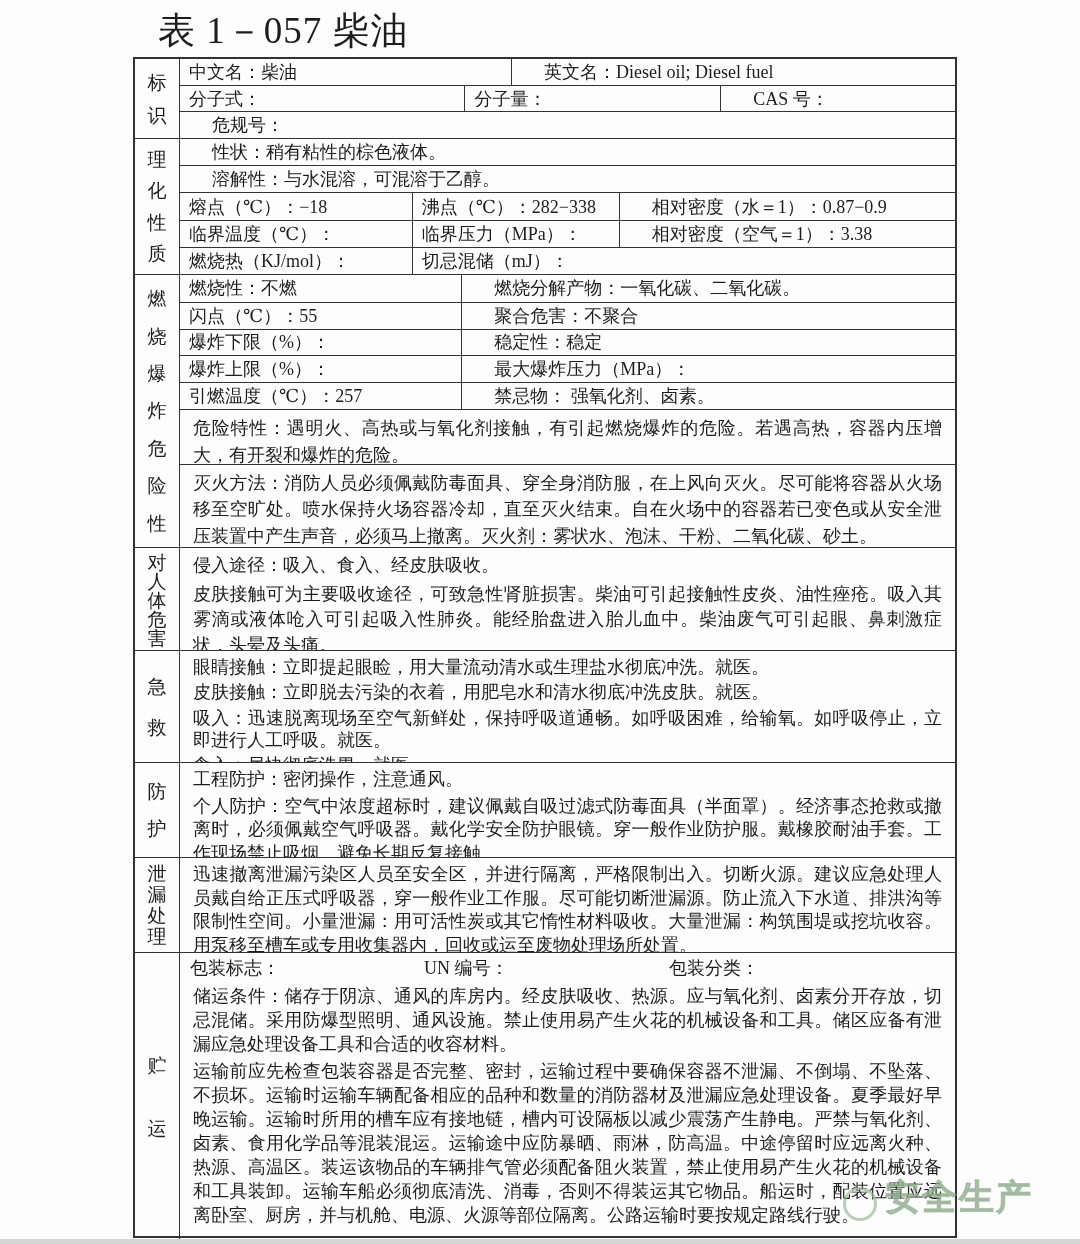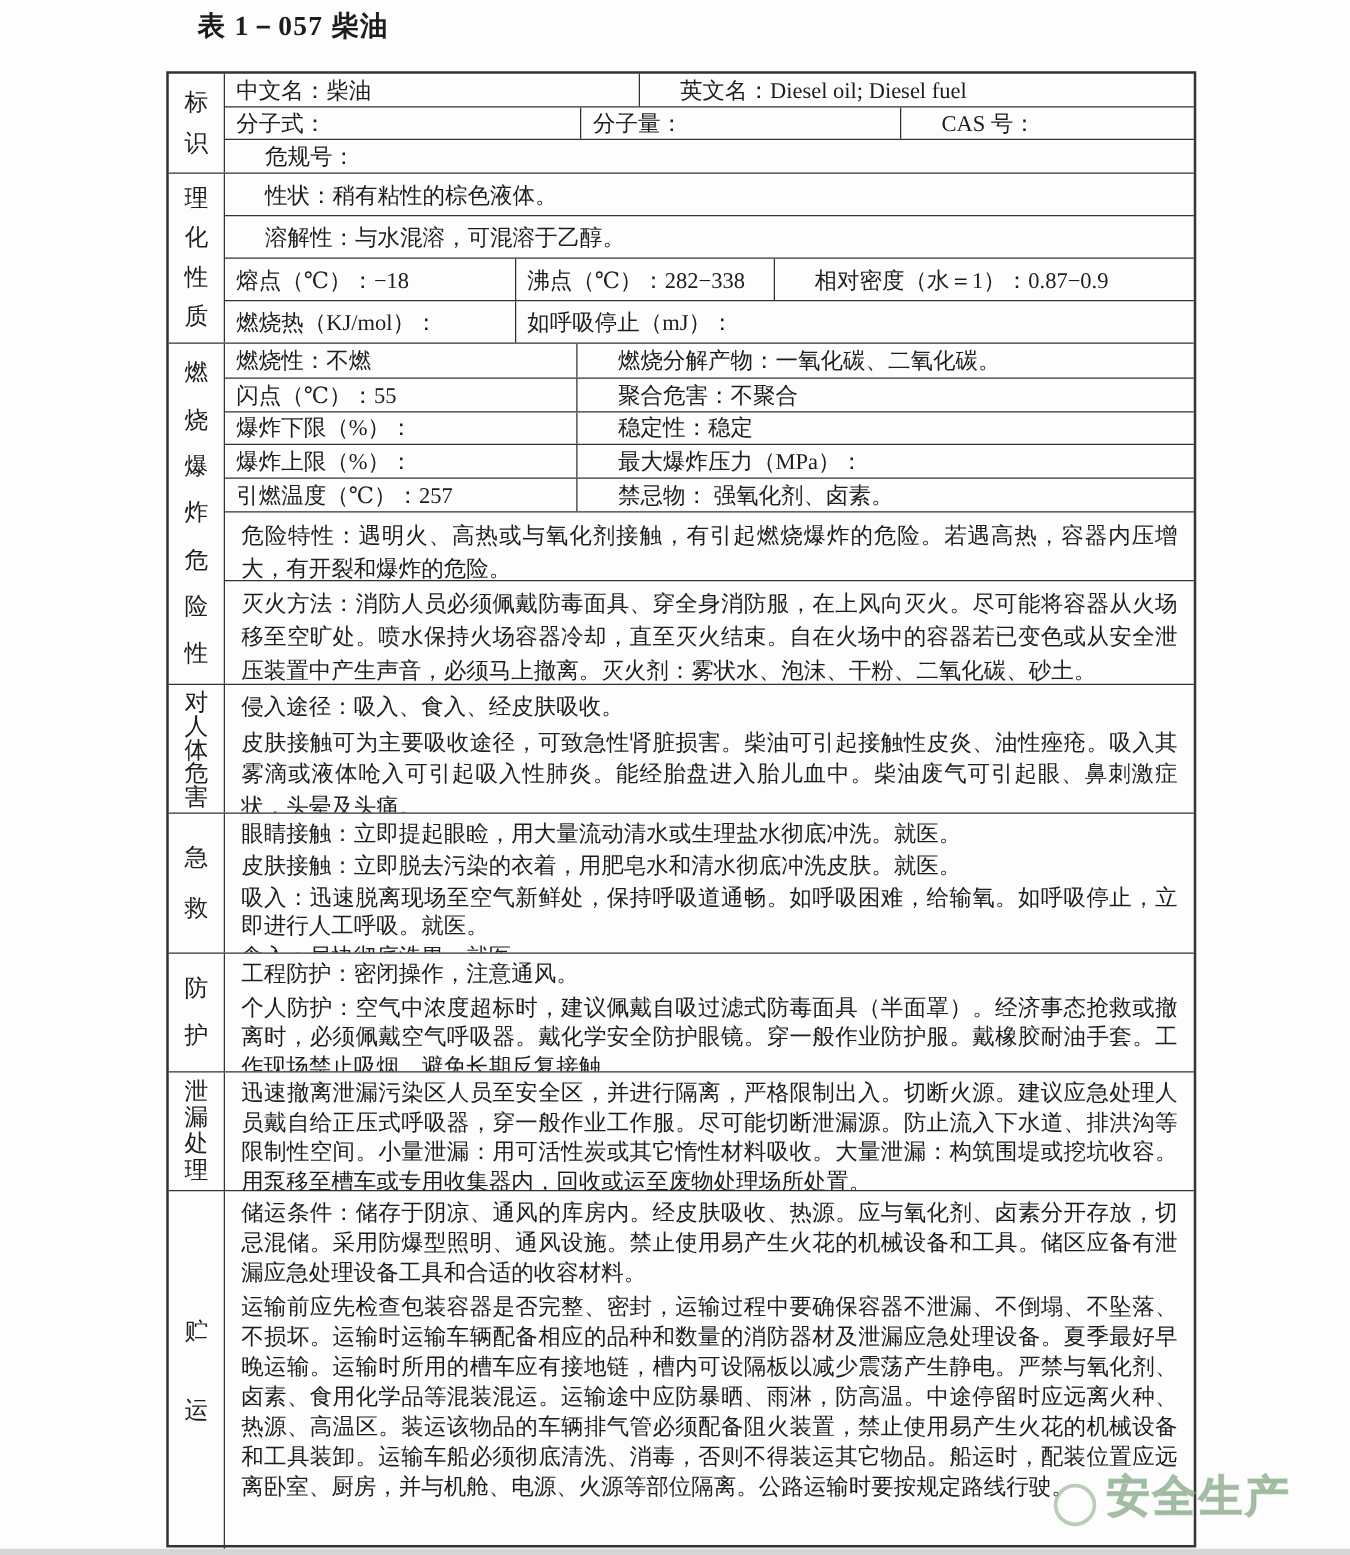--- a/index.html
+++ b/index.html
@@ -1,18 +1,18 @@
 <!DOCTYPE html>
 <html><head>
 <meta charset="utf-8">
 <style>
   html,body{margin:0;padding:0;background:#ffffff;}
   body{width:1080px;height:1244px;font-family:"Liberation Serif","DejaVu Serif",serif;color:#1d1d1d;}
   .page{position:relative;width:1080px;height:1244px;background:#fdfdfd;overflow:hidden;}
-  .title{position:absolute;left:158px;top:6px;margin:0;font-size:22px;font-weight:700;letter-spacing:1px;}
+  .title{position:absolute;left:158px;top:6px;margin:0;font-size:37px;font-weight:400;letter-spacing:1px;}
   .msds{position:absolute;left:133px;top:57px;width:824px;height:1181px;border:2px solid #333;
         display:flex;flex-direction:column;box-sizing:border-box;}
   .sec{display:flex;flex:none;box-sizing:border-box;min-height:0;}
   .sec + .sec{border-top:1.5px solid #333;}
   .sec-label{width:45px;flex:none;border-right:1.5px solid #333;display:flex;box-sizing:border-box;}
   .vstack{flex:1;display:flex;flex-direction:column;justify-content:space-around;align-items:center;
           font-size:19px;line-height:1;padding:5px 0;}
   .vstack.loose{justify-content:center;}
   .gap14{gap:14px;} .gap22{gap:22px;} .gap18{gap:18px;} .gap44{gap:44px;}
   .sec-body{flex:1;display:flex;flex-direction:column;min-width:0;}
@@ -86,22 +86,27 @@
         </div>
         <div class="row">
           <div class="cell grow">溶解性：与水混溶，可混溶于乙醇。</div>
         </div>
         <div class="row">
           <div class="cell" style="width:29.9%">熔点（℃）：−18</div>
           <div class="cell" style="width:26.7%">沸点（℃）：282−338</div>
           <div class="cell grow">相对密度（水＝1）：0.87−0.9</div>
         </div>
         <div class="row">
+          <div class="cell" style="width:29.9%">临界温度（℃）：</div>
+          <div class="cell" style="width:26.7%">临界压力（MPa）：</div>
+          <div class="cell grow">相对密度（空气＝1）：3.38</div>
+        </div>
+        <div class="row">
           <div class="cell" style="width:29.9%">燃烧热（KJ/mol）：</div>
-          <div class="cell" style="width:26.7%">如呼吸停止（mJ）：</div>
+          <div class="cell" style="width:26.7%">切忌混储（mJ）：</div>
         </div>
       </div>
     </section>
 
     <section class="sec" style="height:273px">
       <div class="sec-label">
         <div class="vstack">
             <div>燃</div>
             <div>烧</div>
             <div>爆</div>
@@ -222,20 +227,25 @@
     <section class="sec" style="height:288px">
       <div class="sec-label">
         <div class="vstack loose gap44">
             <div>贮</div>
             <div>运</div>
           </div>
       </div>
       <div class="sec-body">
         <div class="row">
           <div class="cell grow para-cell lh24">
+            <div class="packing">
+              <span class="w1">包装标志：</span>
+              <span class="w2">UN 编号：</span>
+              <span>包装分类：</span>
+            </div>
             <p>储运条件：储存于阴凉、通风的库房内。经皮肤吸收、热源。应与氧化剂、卤素分开存放，切忌混储。采用防爆型照明、通风设施。禁止使用易产生火花的机械设备和工具。储区应备有泄漏应急处理设备工具和合适的收容材料。</p>
             <p>运输前应先检查包装容器是否完整、密封，运输过程中要确保容器不泄漏、不倒塌、不坠落、不损坏。运输时运输车辆配备相应的品种和数量的消防器材及泄漏应急处理设备。夏季最好早晚运输。运输时所用的槽车应有接地链，槽内可设隔板以减少震荡产生静电。严禁与氧化剂、卤素、食用化学品等混装混运。运输途中应防暴晒、雨淋，防高温。中途停留时应远离火种、热源、高温区。装运该物品的车辆排气管必须配备阻火装置，禁止使用易产生火花的机械设备和工具装卸。运输车船必须彻底清洗、消毒，否则不得装运其它物品。船运时，配装位置应远离卧室、厨房，并与机舱、电源、火源等部位隔离。公路运输时要按规定路线行驶。</p>
           </div>
         </div>
       </div>
     </section>
 
   </div>
 
   <div class="watermark">

